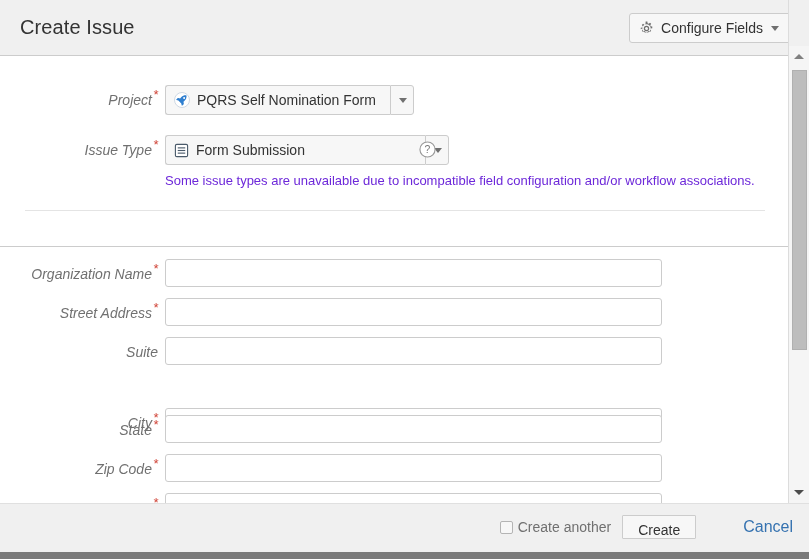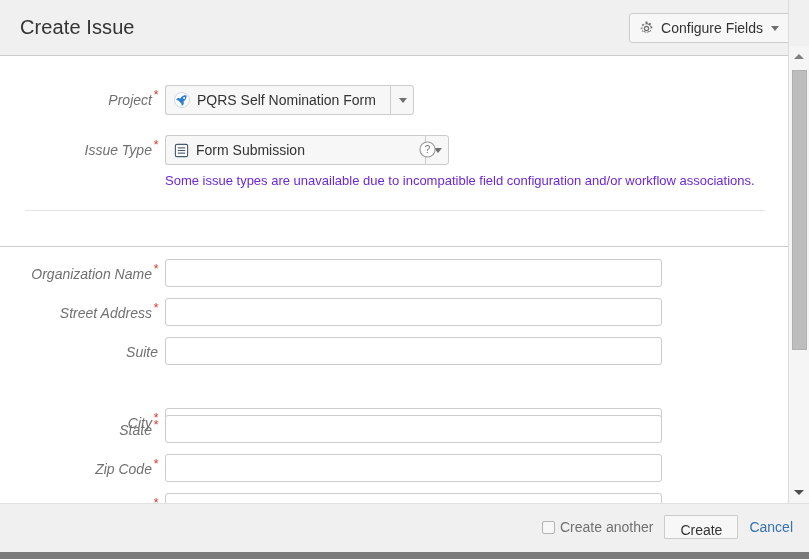--- a/index.html
+++ b/index.html
@@ -276,25 +276,26 @@
     border: 1px solid #cccccc;
     border-radius: 1px;
     font-family: "Liberation Sans", sans-serif;
     font-size: 14px;
     color: #333333;
     cursor: pointer;
     line-height: 28px;
     box-sizing: border-box;
   }
   .cancel-link {
-    font-size: 14px;
+    font-size: 16px;
     color: #3572b0;
     text-decoration: none;
     cursor: pointer;
     white-space: nowrap;
+    margin-left: 36px;
   }
 
   .bottom-bar {
     position: absolute;
     left: 0;
     top: 552px;
     width: 809px;
     height: 7px;
     background: #7a7a7a;
   }

